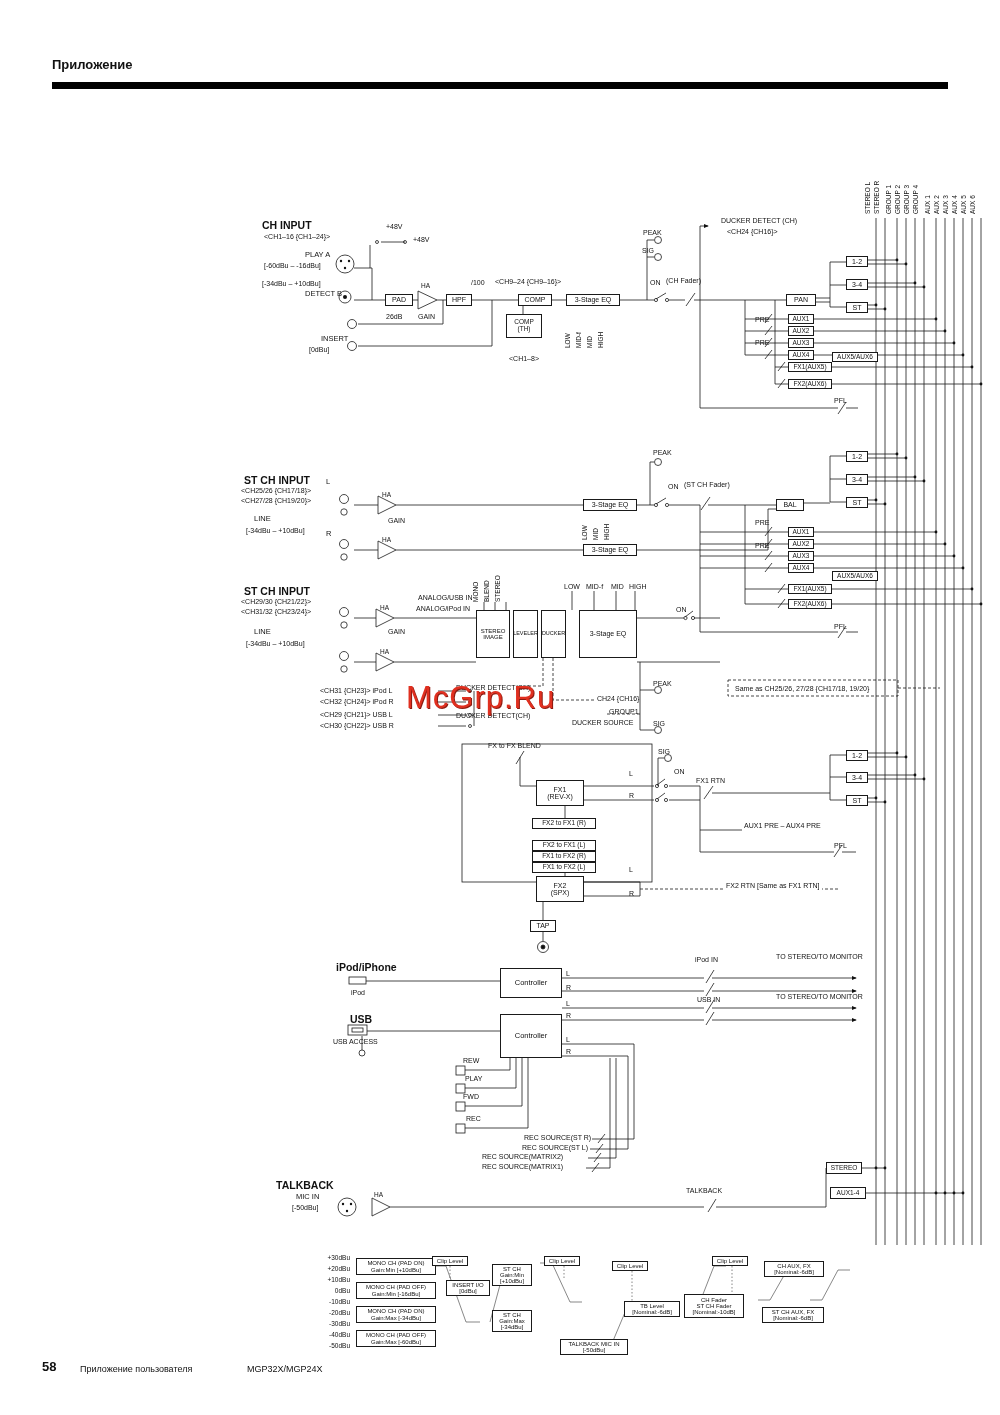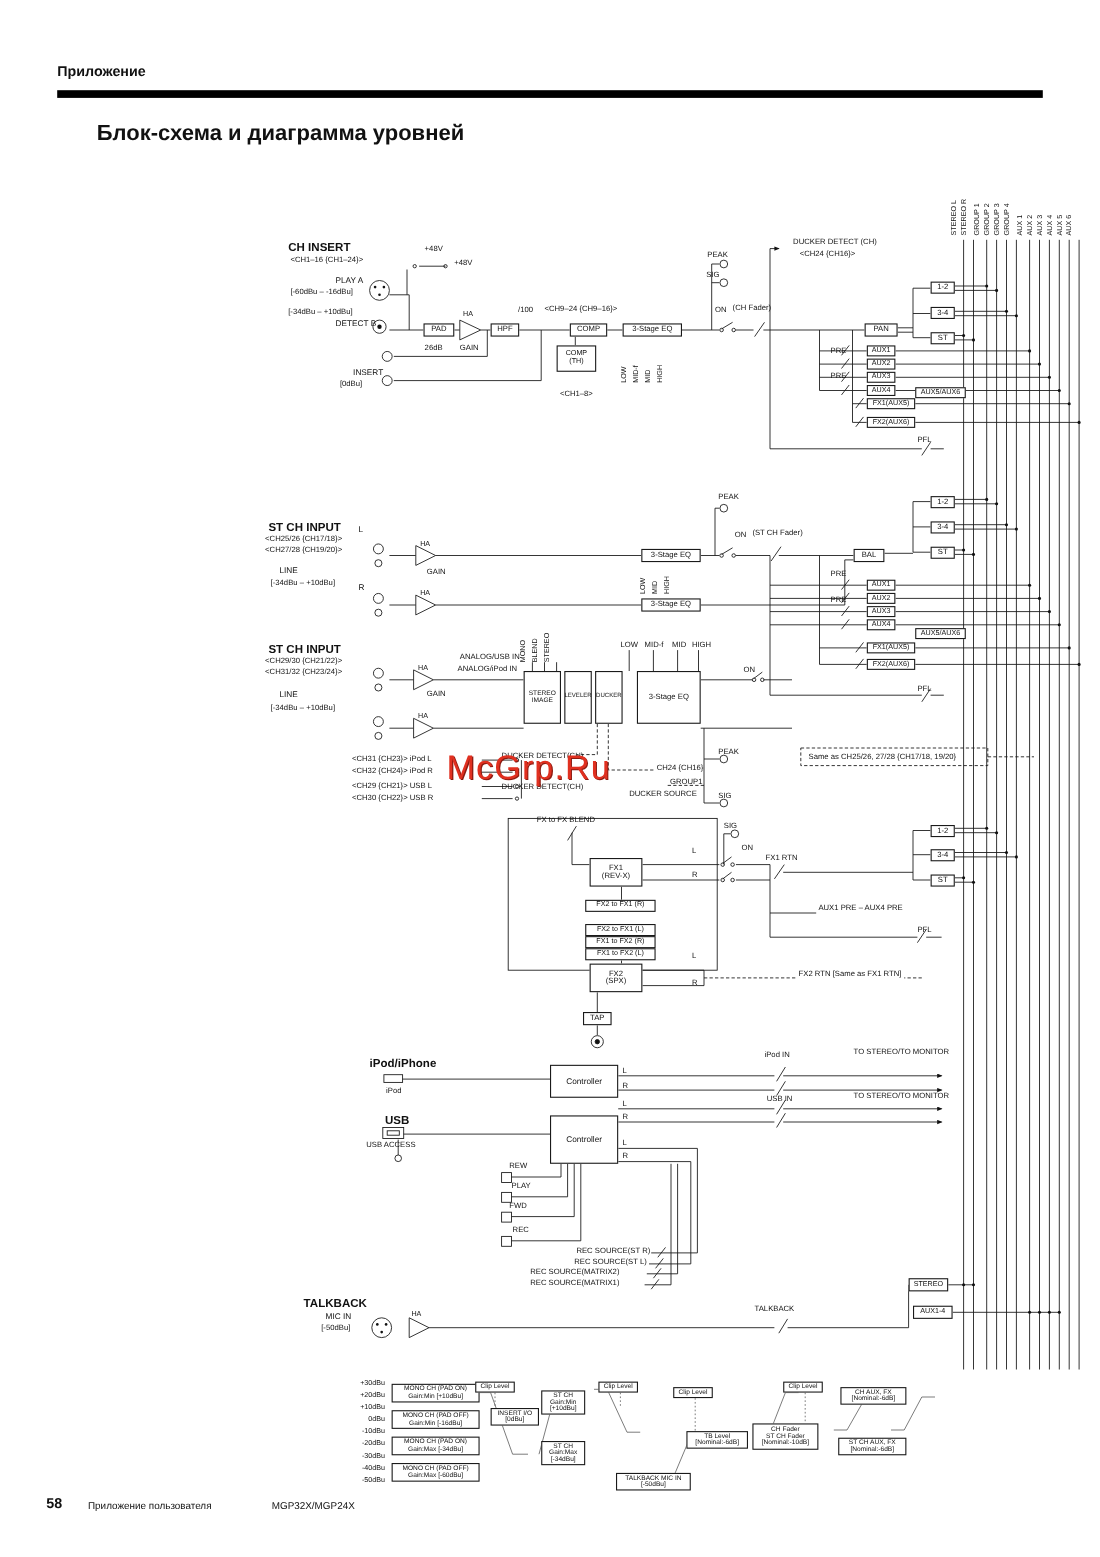--- a/index.html
+++ b/index.html
@@ -211,36 +211,35 @@
       <path d="M596 1348 H610 L626 1310 H658"></path>
       <path d="M688 1307 H698 L714 1266 H726"></path>
       <path d="M758 1300 H770 L786 1272 H798"></path>
       <path d="M810 1300 H822 L838 1270 H850"></path>
       <path stroke-dasharray="1.5 2" d="M450 1266 V1280 M564 1266 V1280 M632 1271 V1301 M732 1266 V1294"></path>
     </g>
   </svg>
 
   <div class="lbl f13 b" style="left:52px;top:58px">Приложение</div>
   <div id="rule"></div>
-  <div class="title" style="left:88px;top:110px">Блок-схема и диаграмма уровней</div>
 
   <div class="rot" style="left:872px;top:206px">STEREO L</div>
   <div class="rot" style="left:881px;top:206px">STEREO R</div>
   <div class="rot" style="left:893px;top:206px">GROUP 1</div>
   <div class="rot" style="left:902px;top:206px">GROUP 2</div>
   <div class="rot" style="left:911px;top:206px">GROUP 3</div>
   <div class="rot" style="left:920px;top:206px">GROUP 4</div>
   <div class="rot" style="left:932px;top:206px">AUX 1</div>
   <div class="rot" style="left:941px;top:206px">AUX 2</div>
   <div class="rot" style="left:950px;top:206px">AUX 3</div>
   <div class="rot" style="left:959px;top:206px">AUX 4</div>
   <div class="rot" style="left:968px;top:206px">AUX 5</div>
   <div class="rot" style="left:977px;top:206px">AUX 6</div>
 
-  <div class="sec" style="left:262px;top:219px">CH INSERT</div>
+  <div class="sec" style="left:262px;top:219px">CH INPUT</div>
   <div class="lbl f7" style="left:264px;top:233px">&lt;CH1–16 {CH1–24}&gt;</div>
   <div class="lbl f7" style="left:386px;top:223px">+48V</div>
   <div class="lbl f7" style="left:413px;top:236px">+48V</div>
   <div class="lbl f75" style="left:305px;top:251px">PLAY A</div>
   <div class="lbl f7" style="left:264px;top:262px">[-60dBu – -16dBu]</div>
   <div class="lbl f7" style="left:262px;top:280px">[-34dBu – +10dBu]</div>
   <div class="lbl f75" style="left:305px;top:290px">DETECT B</div>
   <div class="bx" style="left:385px;top:294px;width:28px;height:12px">PAD</div>
   <div class="lbl f7" style="left:386px;top:313px">26dB</div>
   <div class="lbl f65" style="left:421px;top:282px">HA</div>

